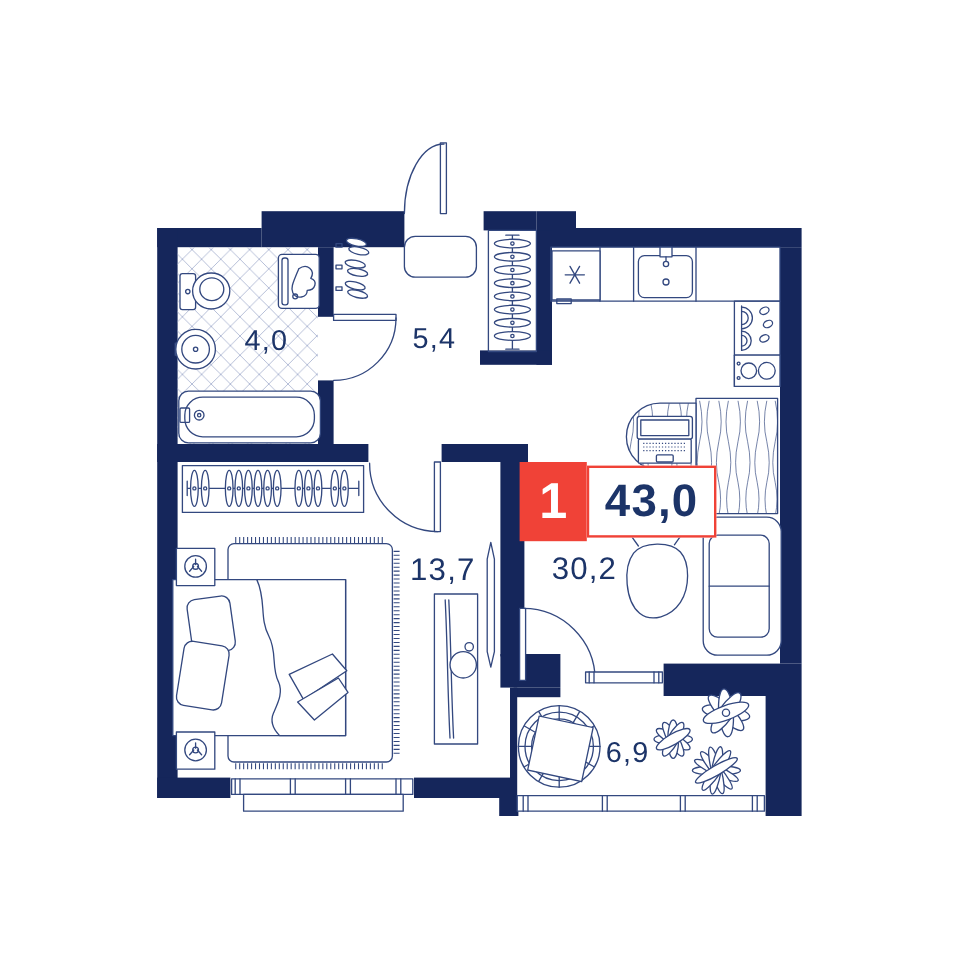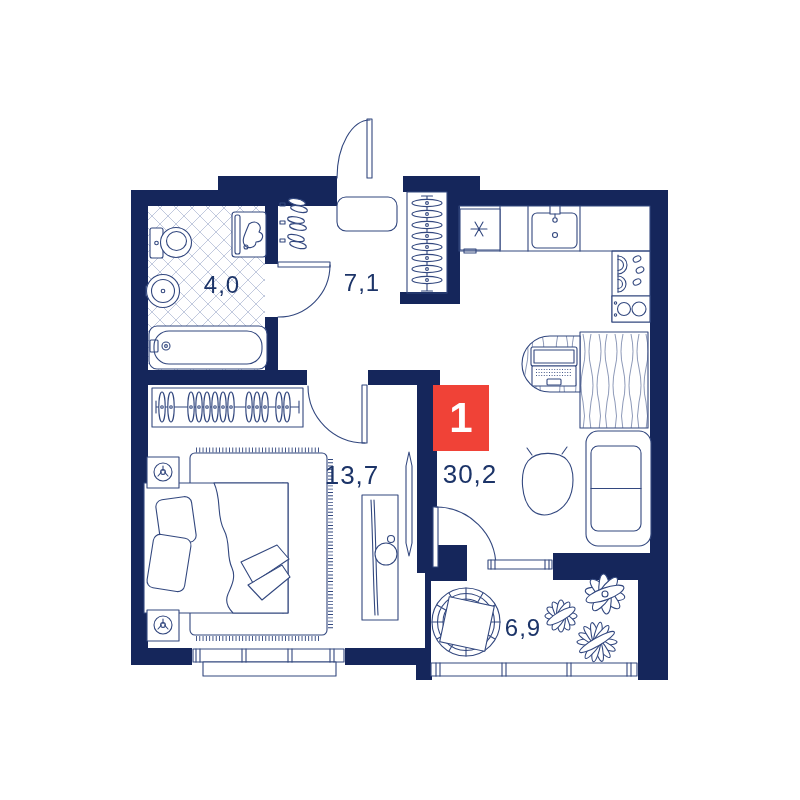--- a/index.html
+++ b/index.html
@@ -7,21 +7,21 @@
   .stage{position:relative;width:800px;height:800px;background:#fff;}
   .w{position:absolute;background:#15265B;}
   svg.overlay{position:absolute;left:0;top:0;width:800px;height:800px;pointer-events:none;}
   .ln{fill:none;stroke:#33487F;stroke-width:1.1;stroke-linecap:round;stroke-linejoin:round;}
   .fw{fill:#fff;stroke:#33487F;stroke-width:1.1;stroke-linejoin:round;}
   .grain{fill:none;stroke:#33487F;stroke-width:0.7;opacity:.8;}
   .fringe{fill:none;stroke:#33487F;stroke-width:5;stroke-dasharray:0.9 2.4;}
   .dots{fill:none;stroke:#33487F;stroke-width:0.9;stroke-dasharray:1 1.6;}
   .lbl{position:absolute;transform:translate(-50%,-50%);color:#1C3468;font-size:24px;
     font-weight:500;letter-spacing:1px;white-space:nowrap;}
-  .lbl.big{font-size:26px;}
+  .lbl.big{font-size:26px;margin-left:17px;}
   .badge-num{position:absolute;left:433px;top:385px;width:56px;height:66px;background:#F04237;
     color:#fff;font-size:42px;font-weight:bold;display:flex;align-items:center;justify-content:center;}
   .badge-area{position:absolute;left:489px;top:388px;width:108px;height:60px;background:#fff;
     border:2.5px solid #F04237;box-sizing:border-box;color:#1C3468;font-size:38px;font-weight:600;
     display:flex;align-items:center;justify-content:center;letter-spacing:1px;}
 </style>
 </head>
 <body>
 
 <div class="stage">
@@ -324,20 +324,21 @@
       <rect class="fw" x="431" y="663" width="206" height="13"></rect>
       <path class="ln" d="M436 663 V676 M440 663 V676 M502 663 V676 M506 663 V676 M567 663 V676 M571 663 V676 M627 663 V676 M631 663 V676"></path>
     </g>
     <g>
       <rect class="fw" x="488" y="560" width="64" height="9"></rect>
       <path class="ln" d="M491 560 V569 M495 560 V569 M545 560 V569 M549 560 V569"></path>
     </g>
   </svg>
 
   <div class="lbl" style="left:222px;top:285px">4,0</div>
-  <div class="lbl" style="left:362px;top:283px">7,1</div>
+  <div class="lbl" style="left:362px;top:283px">5,4</div>
   <div class="lbl big" style="left:352px;top:475px">13,7</div>
   <div class="lbl big" style="left:470px;top:474px">30,2</div>
   <div class="lbl" style="left:523px;top:628px">6,9</div>
 
   <div class="badge-num">1</div>
+  <div class="badge-area">43,0</div>
 
 </div>
 
 </body></html>

